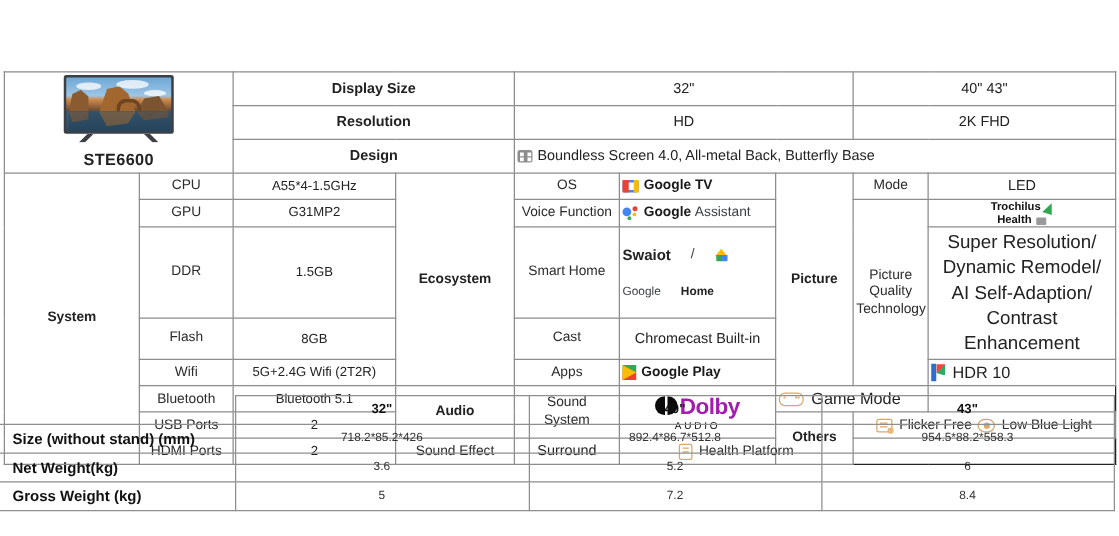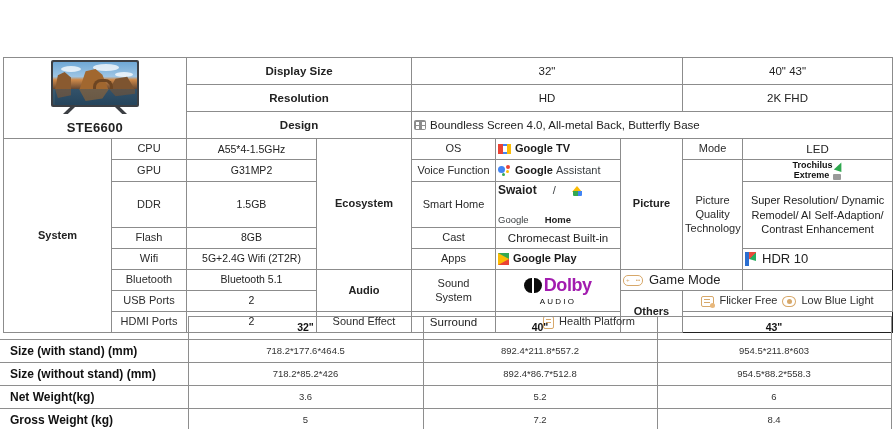--- a/index.html
+++ b/index.html
@@ -251,21 +251,21 @@
         <span>Quality</span><br>
         <span>Technology</span>
       </td>
       <td>
         <div class="troch">
           <div class="troch-row">
             <span class="troch1">Trochilus</span>
             <span class="bird"></span>
           </div>
           <div class="troch-row">
-            <span class="troch2">Extreme</span>
+            <span class="troch2">Health</span>
             <span class="tbadge"></span>
           </div>
         </div>
       </td>
     </tr>
 
     <tr>
       <td class="lbl">DDR</td>
       <td>1.5GB</td>
 
@@ -273,21 +273,21 @@
       <td>
         <div class="cellflex" style="gap:16px">
           <span style="font-weight:bold;font-size:12px">Swaiot</span>
           <span class="logothin">/</span>
           <span class="home-ico"></span>
           <span style="font-size:9.5px;color:#3c4043">Google</span>
           <span style="font-size:9.5px;font-weight:bold">Home</span>
         </div>
       </td>
 
-      <td rowspan="2" style="font-size:11px;line-height:1.35;padding:2px 3px">Super Resolution/ Dynamic Remodel/ AI Self-Adaption/ Contrast Enhancement</td>
+      <td rowspan="2" style="font-size:15px;line-height:1.35;padding:2px 3px">Super Resolution/ Dynamic Remodel/ AI Self-Adaption/ Contrast Enhancement</td>
     </tr>
 
     <tr>
       <td class="lbl">Flash</td>
       <td>8GB</td>
 
       <td class="lbl">Cast</td>
       <td class="big">Chromecast Built-in</td>
     </tr>
 
@@ -385,26 +385,20 @@
     </colgroup>
 
     <tbody>
         <tr>
       <td class="blank"></td>
       <td class="sizehdr">32"</td>
       <td class="sizehdr">40"</td>
       <td class="sizehdr">43"</td>
     </tr>
 
-    <tr>
-      <td class="rowlbl">Size (with stand) (mm)</td>
-      <td>718.2*177.6*464.5</td>
-      <td>892.4*211.8*557.2</td>
-      <td>954.5*211.8*603</td>
-    </tr>
 
     <tr>
       <td class="rowlbl">Size (without stand) (mm)</td>
       <td>718.2*85.2*426</td>
       <td>892.4*86.7*512.8</td>
       <td>954.5*88.2*558.3</td>
     </tr>
 
     <tr>
       <td class="rowlbl">Net Weight(kg)</td>

